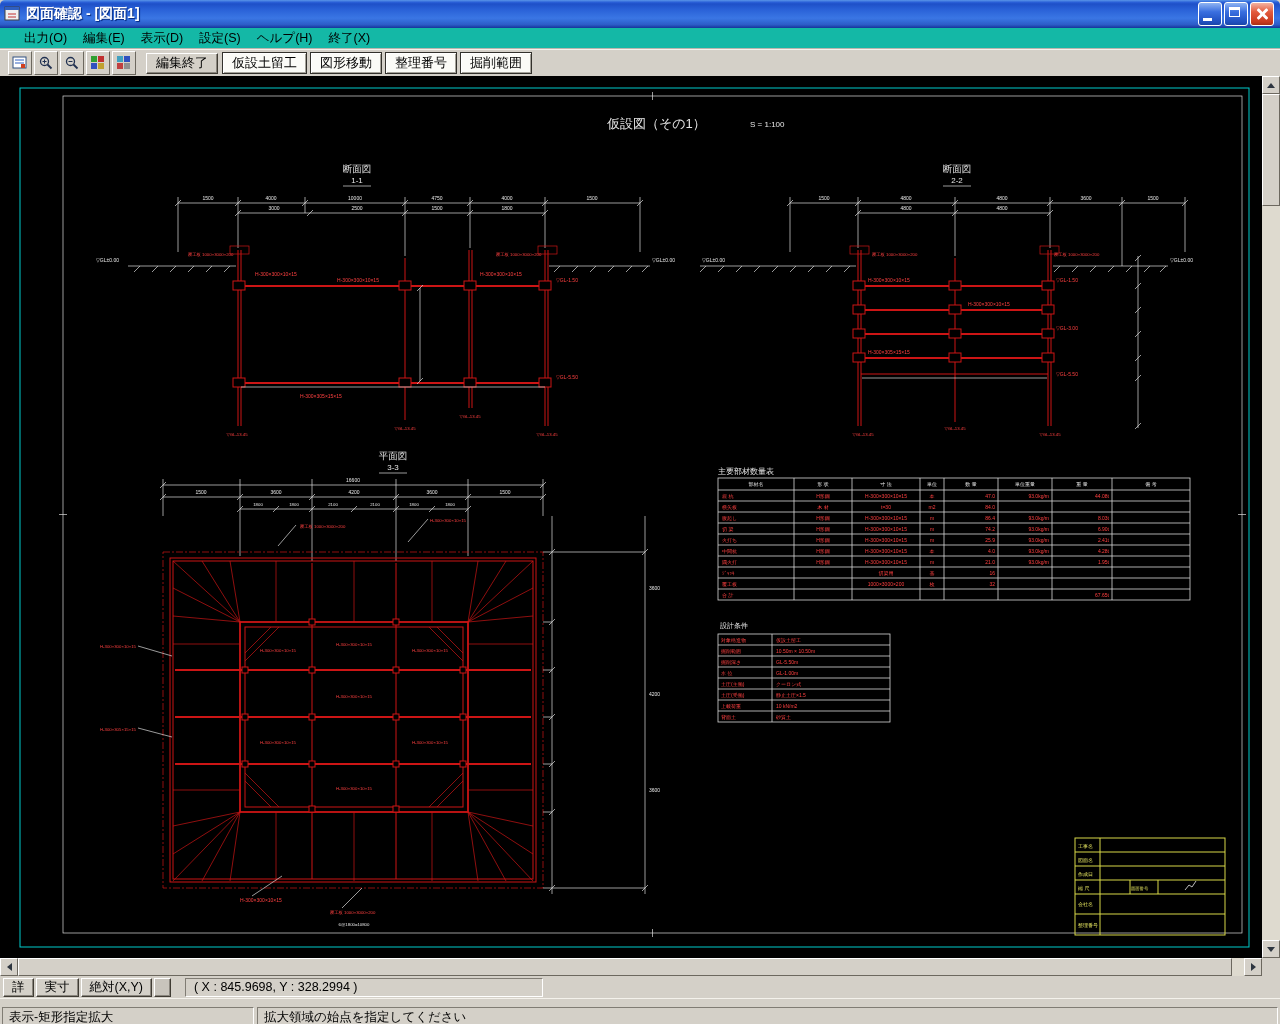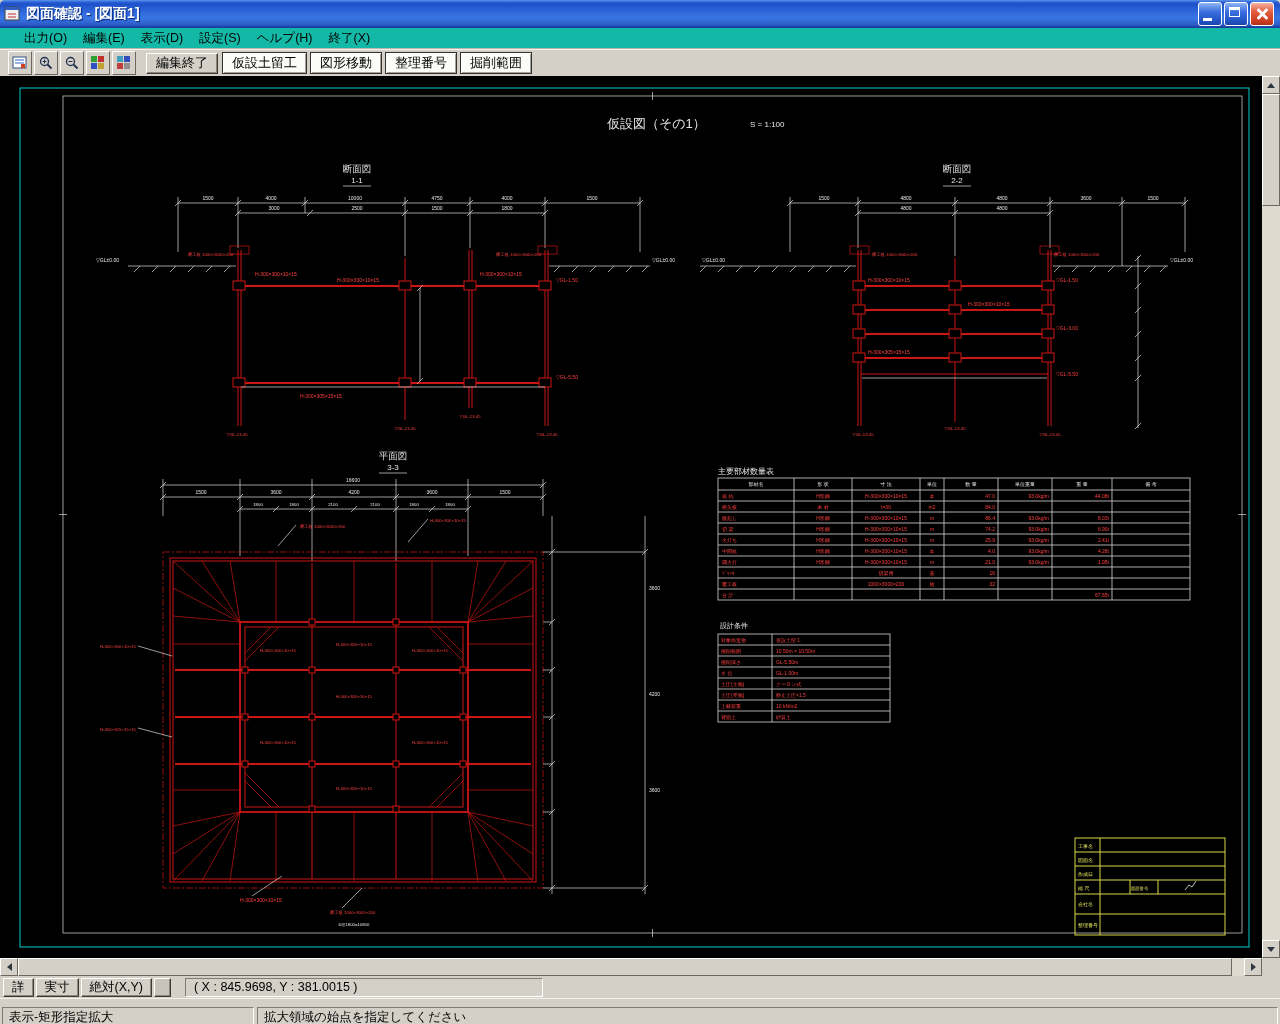--- a/index.html
+++ b/index.html
@@ -554,20 +554,20 @@
         <span class="tri-right"></span>
       </div>
   </div>
   <div class="scorner"></div>
 
   <div class="statusrow">
     <button class="sbtn">詳</button>
     <button class="sbtn">実寸</button>
     <button class="sbtn">絶対(X,Y)</button>
     <button class="sbtn small"></button>
-    <span class="coord-field">( X : 845.9698, Y : 381.0015 )</span>
+    <span class="coord-field">( X : 845.9698, Y : 328.2994 )</span>
   </div>
   <div class="bottombar">
     <span class="pane left">表示-矩形指定拡大</span>
     <span class="pane right">拡大領域の始点を指定してください</span>
   </div>
 
 </div>
 
 </body></html>

